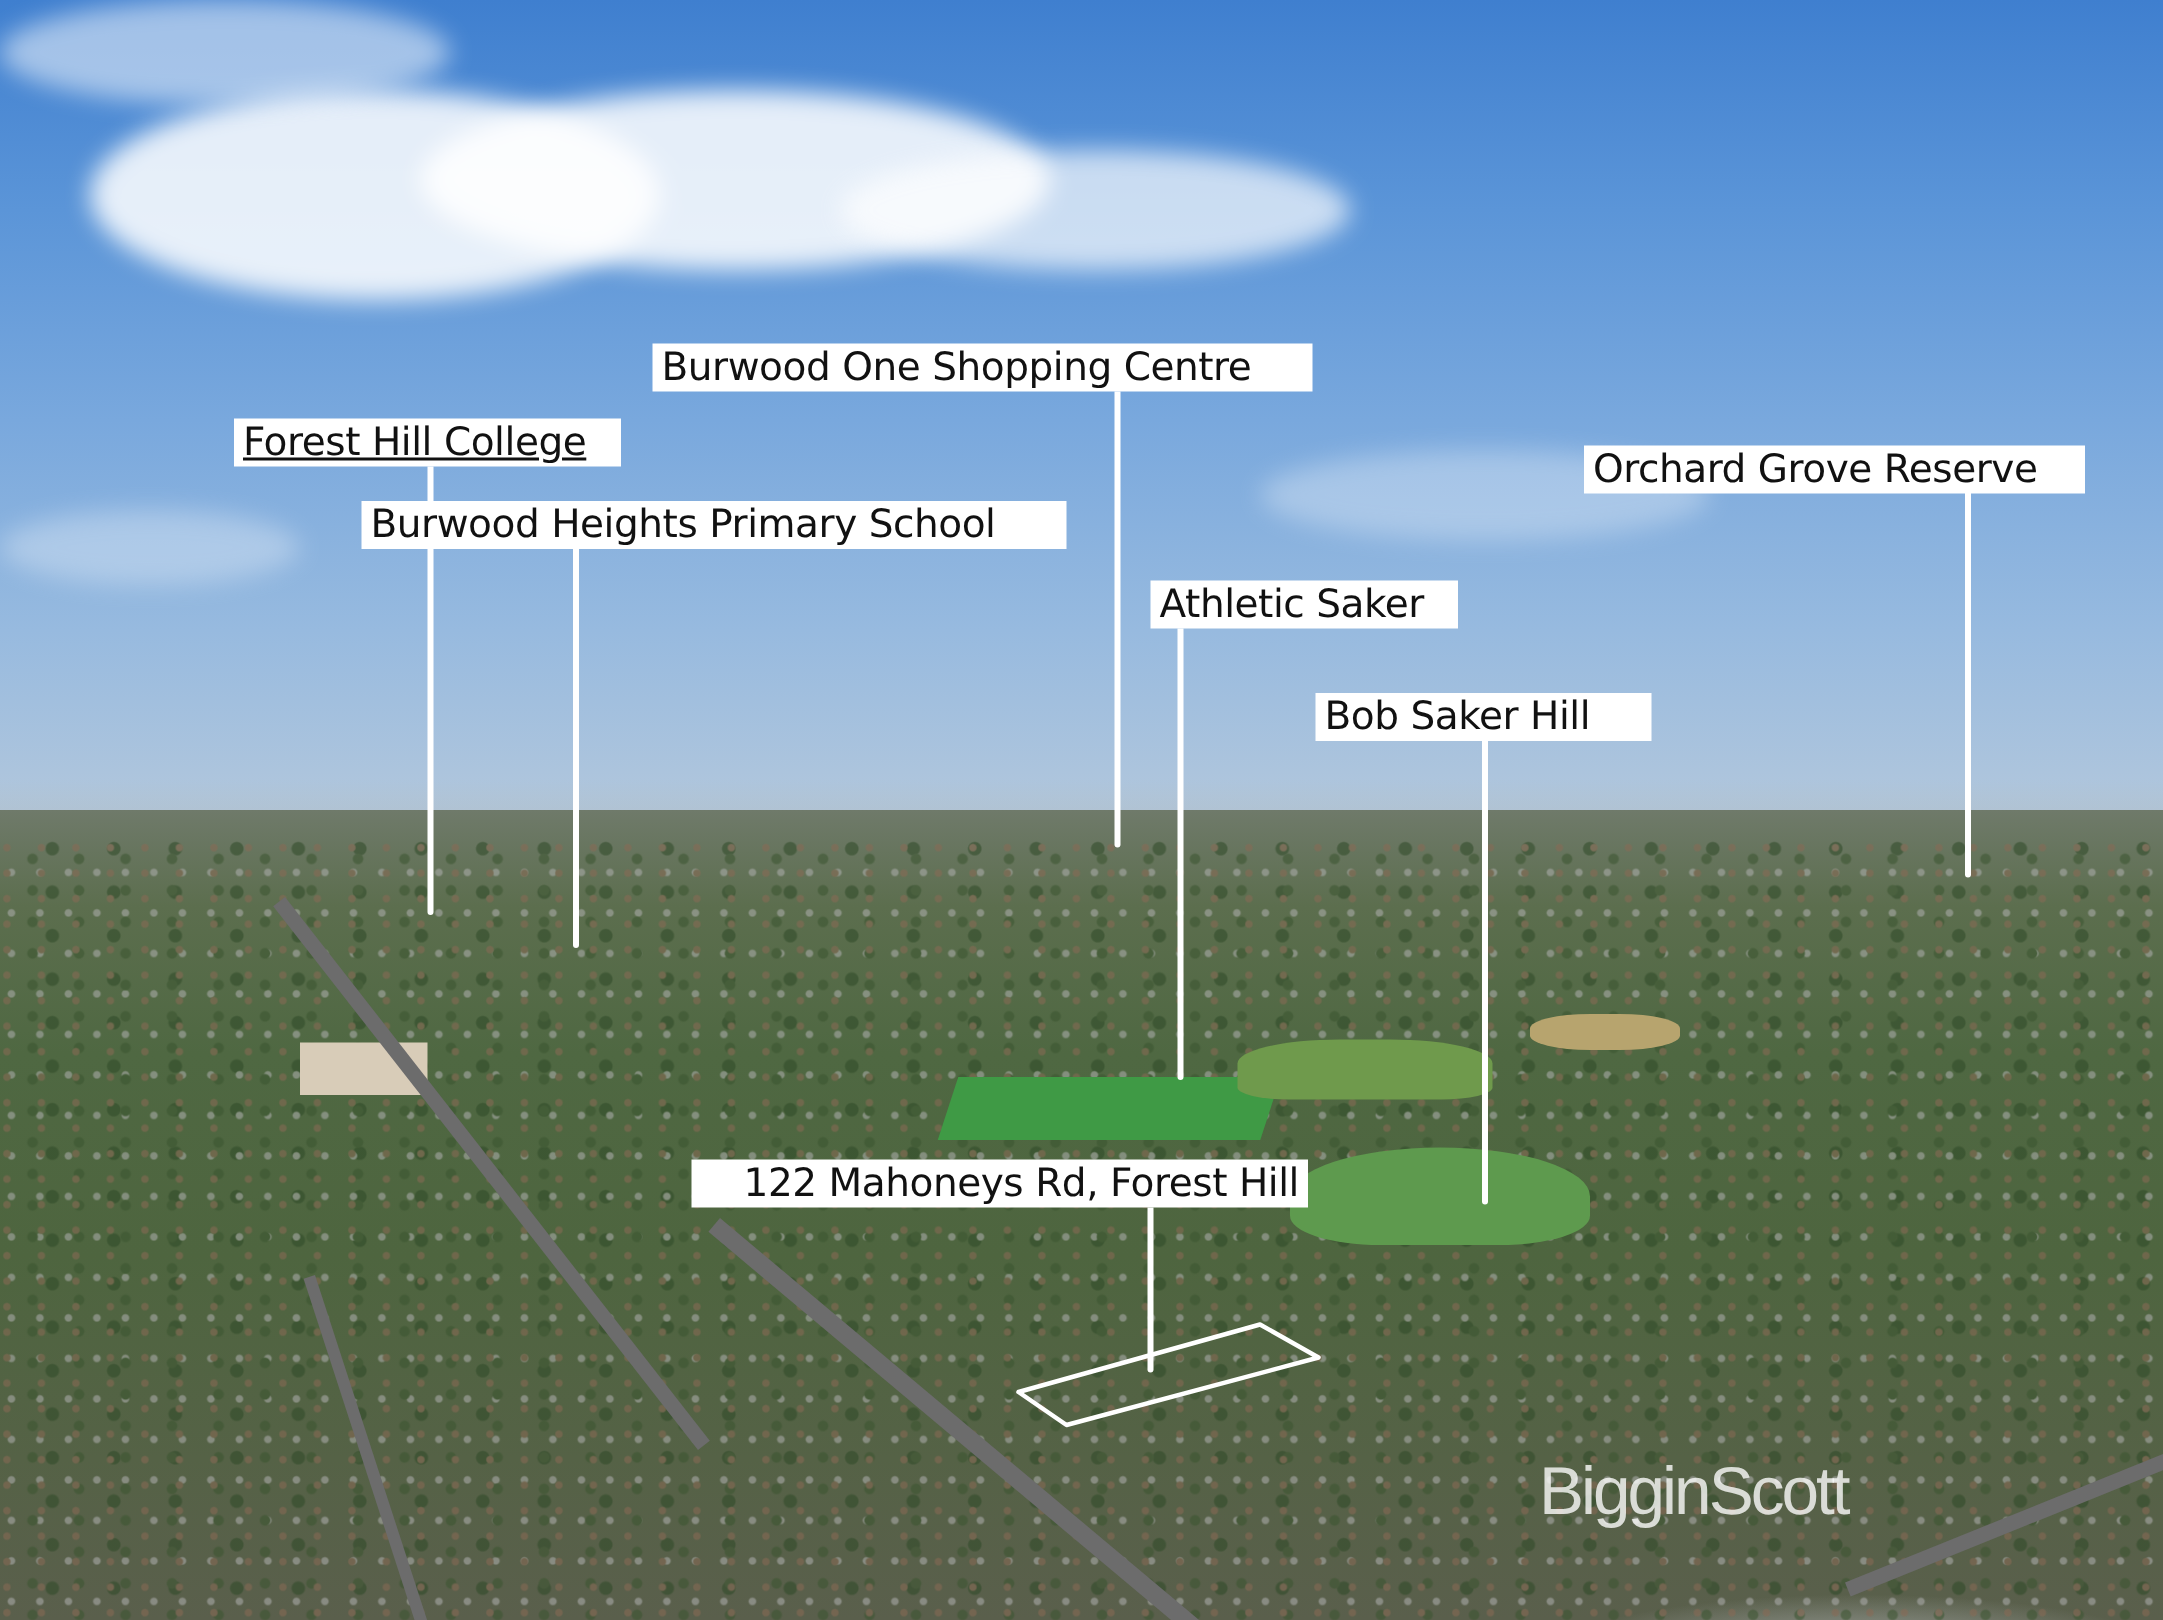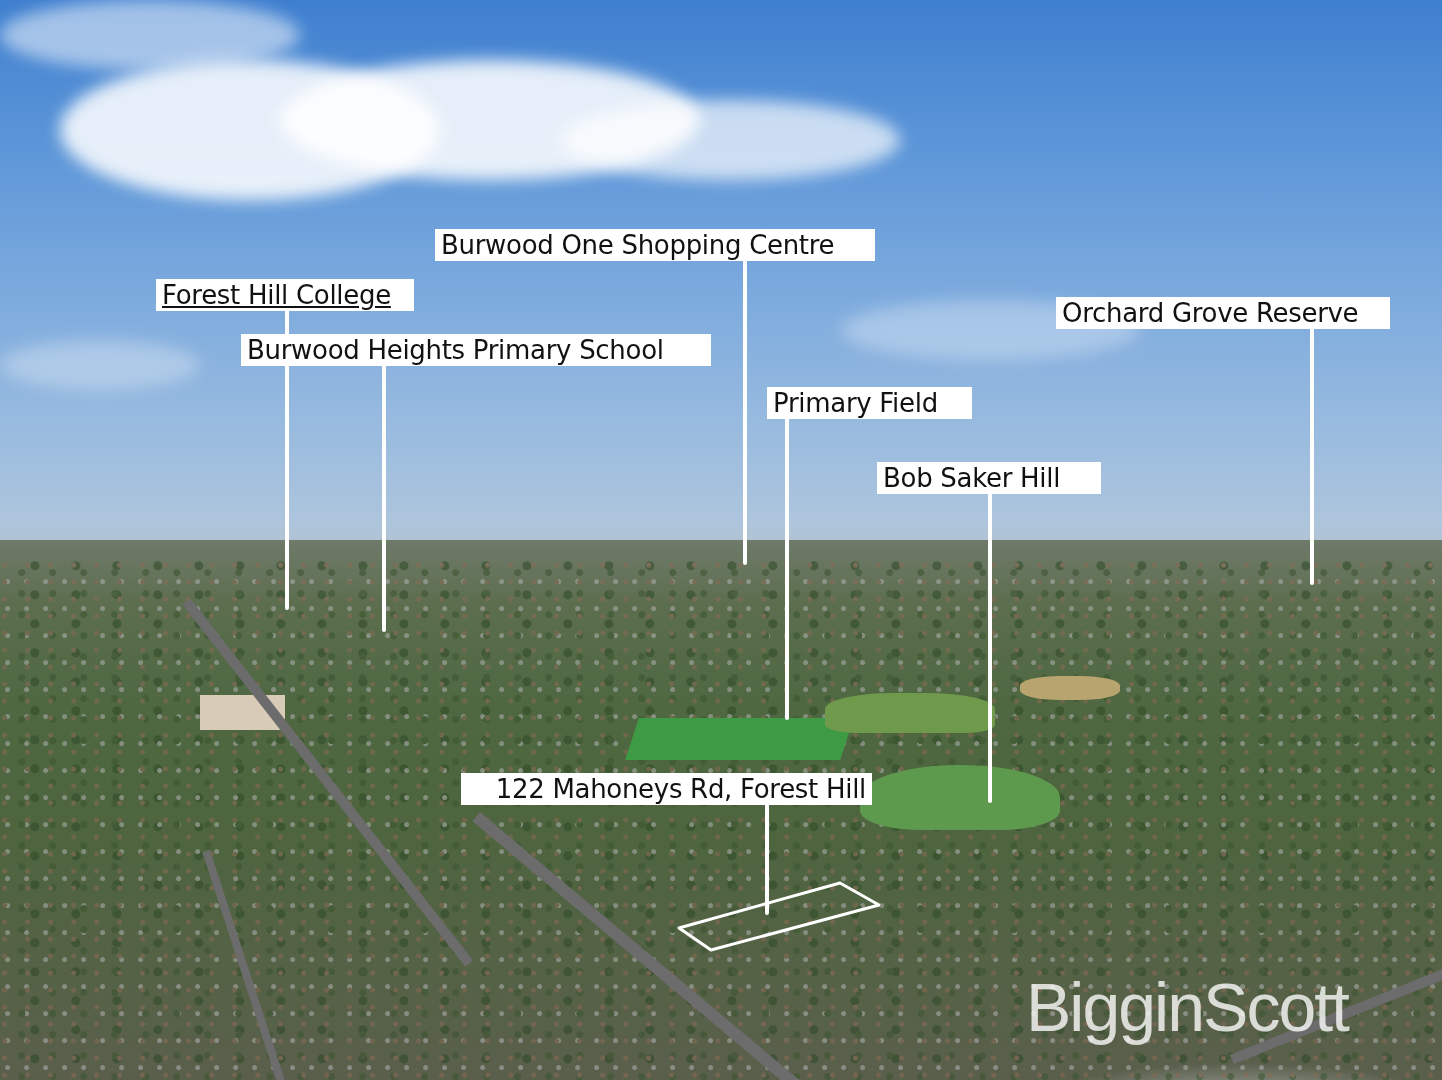--- a/index.html
+++ b/index.html
@@ -19,21 +19,21 @@
       radial-gradient(circle at 20% 30%, #8a6a55 2px, transparent 3px),
       radial-gradient(circle at 70% 60%, #3b5530 3px, transparent 4px),
       radial-gradient(circle at 40% 80%, #b0b0b0 2px, transparent 3px),
       radial-gradient(circle at 85% 20%, #2f4a28 4px, transparent 5px);
     background-size: 23px 17px, 31px 21px, 19px 27px, 41px 29px; }
   .field { position:absolute; }
   .road { position:absolute; background:#6c6c6c; transform-origin:0 0; }
   .label { position:absolute; background:#ffffff; color:#111111; font-family:"DejaVu Sans", sans-serif;
     font-size:26px; line-height:32px; padding:0 6px; white-space:nowrap; letter-spacing:-0.3px; }
   .pin { position:absolute; width:4px; background:#ffffff; border-radius:0 0 2px 2px; }
-  .watermark { position:absolute; left:1026px; top:968px; font-family:"Liberation Sans", sans-serif; font-size:68px;
+  .watermark { position:absolute; left:1026px; top:968px; font-family:"Liberation Sans", sans-serif; font-size:45px;
     color:rgba(255,255,255,0.78); letter-spacing:-2px; font-weight:normal; }
   svg.outline { position:absolute; left:0; top:0; width:1442px; height:1080px; pointer-events:none; }
 </style>
 </head>
 <body>
 
 <div class="scene">
   <div class="sky"></div>
   <div class="cloud" style="left:60px;top:60px;width:380px;height:140px;"></div>
   <div class="cloud" style="left:280px;top:60px;width:420px;height:120px;"></div>
@@ -67,18 +67,18 @@
   <div class="pin" style="left: 382px; top: 354px; height: 278px;"></div>
   <div class="pin" style="left: 1310px; top: 305px; height: 280px;"></div>
   <div class="pin" style="left: 785px; top: 419px; height: 301px;"></div>
   <div class="pin" style="left: 988px; top: 494px; height: 309px;"></div>
   <div class="pin" style="left: 765px; top: 805px; height: 110px;"></div>
 
   <div class="label" style="left: 435px; top: 229px; min-width: 428px;">Burwood One Shopping Centre</div>
   <div class="label" style="left: 156px; top: 279px; min-width: 246px; text-decoration: underline;">Forest Hill College</div>
   <div class="label" style="left: 241px; top: 334px; min-width: 458px;">Burwood Heights Primary School</div>
   <div class="label" style="left: 1056px; top: 273px; min-width: 322px; margin-top: 24px;">Orchard Grove Reserve</div>
-  <div class="label" style="left: 767px; top: 387px; min-width: 193px;">Primary Field</div>
+  <div class="label" style="left: 767px; top: 387px; min-width: 193px;">Athletic Saker</div>
   <div class="label" style="left: 877px; top: 462px; min-width: 212px;">Bob Saker Hill</div>
   <div class="label" style="left: 461px; top: 773px; min-width: 399px; text-align: right;">122 Mahoneys Rd, Forest Hill</div>
 </div>
 
 <div class="watermark">BigginScott</div>
 
 </body></html>

